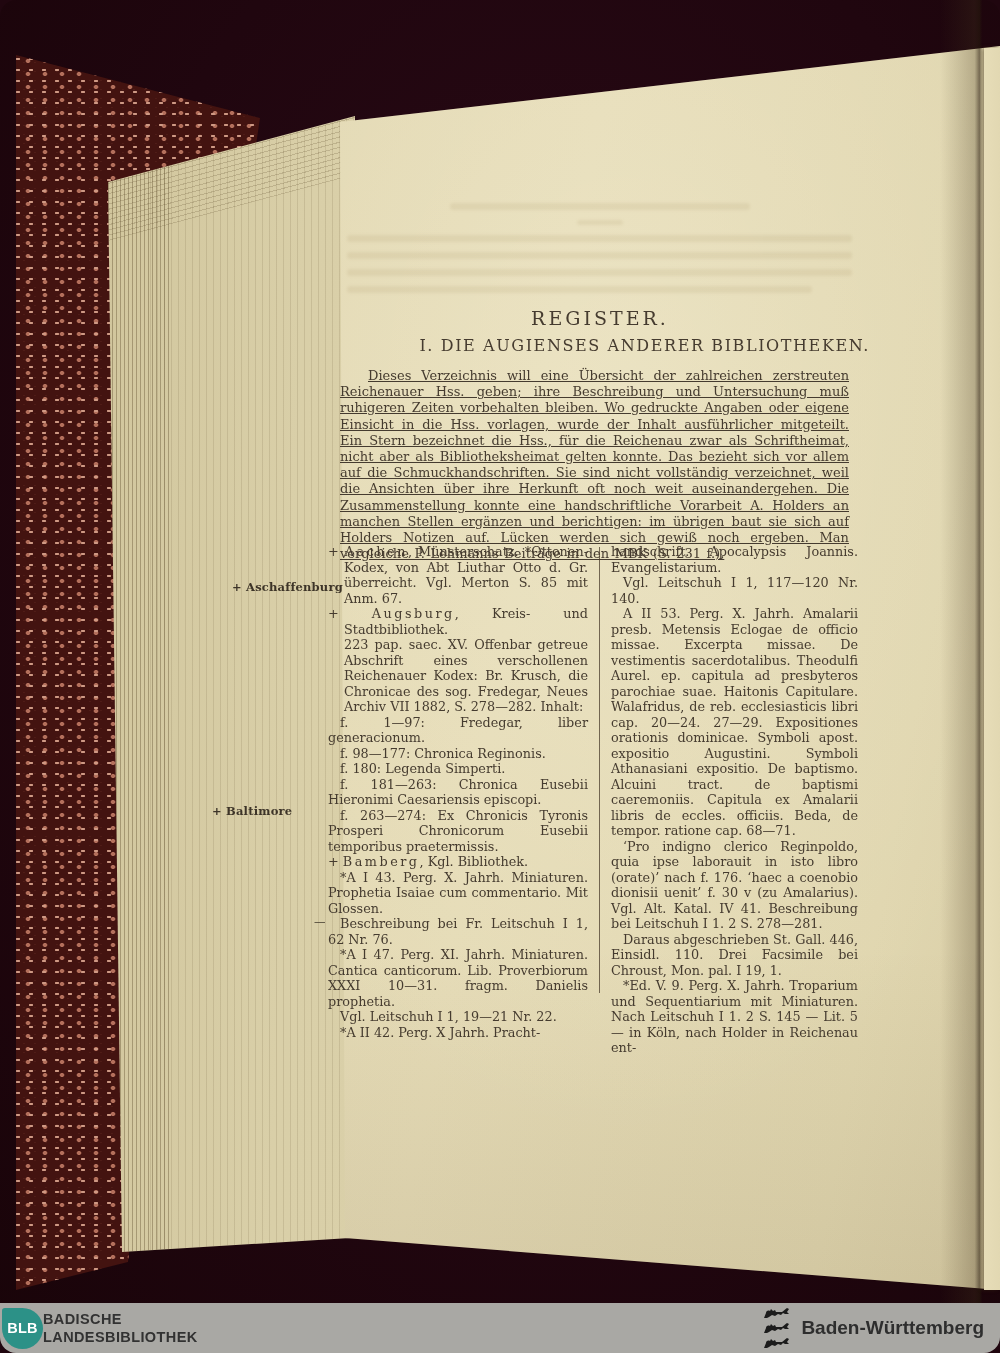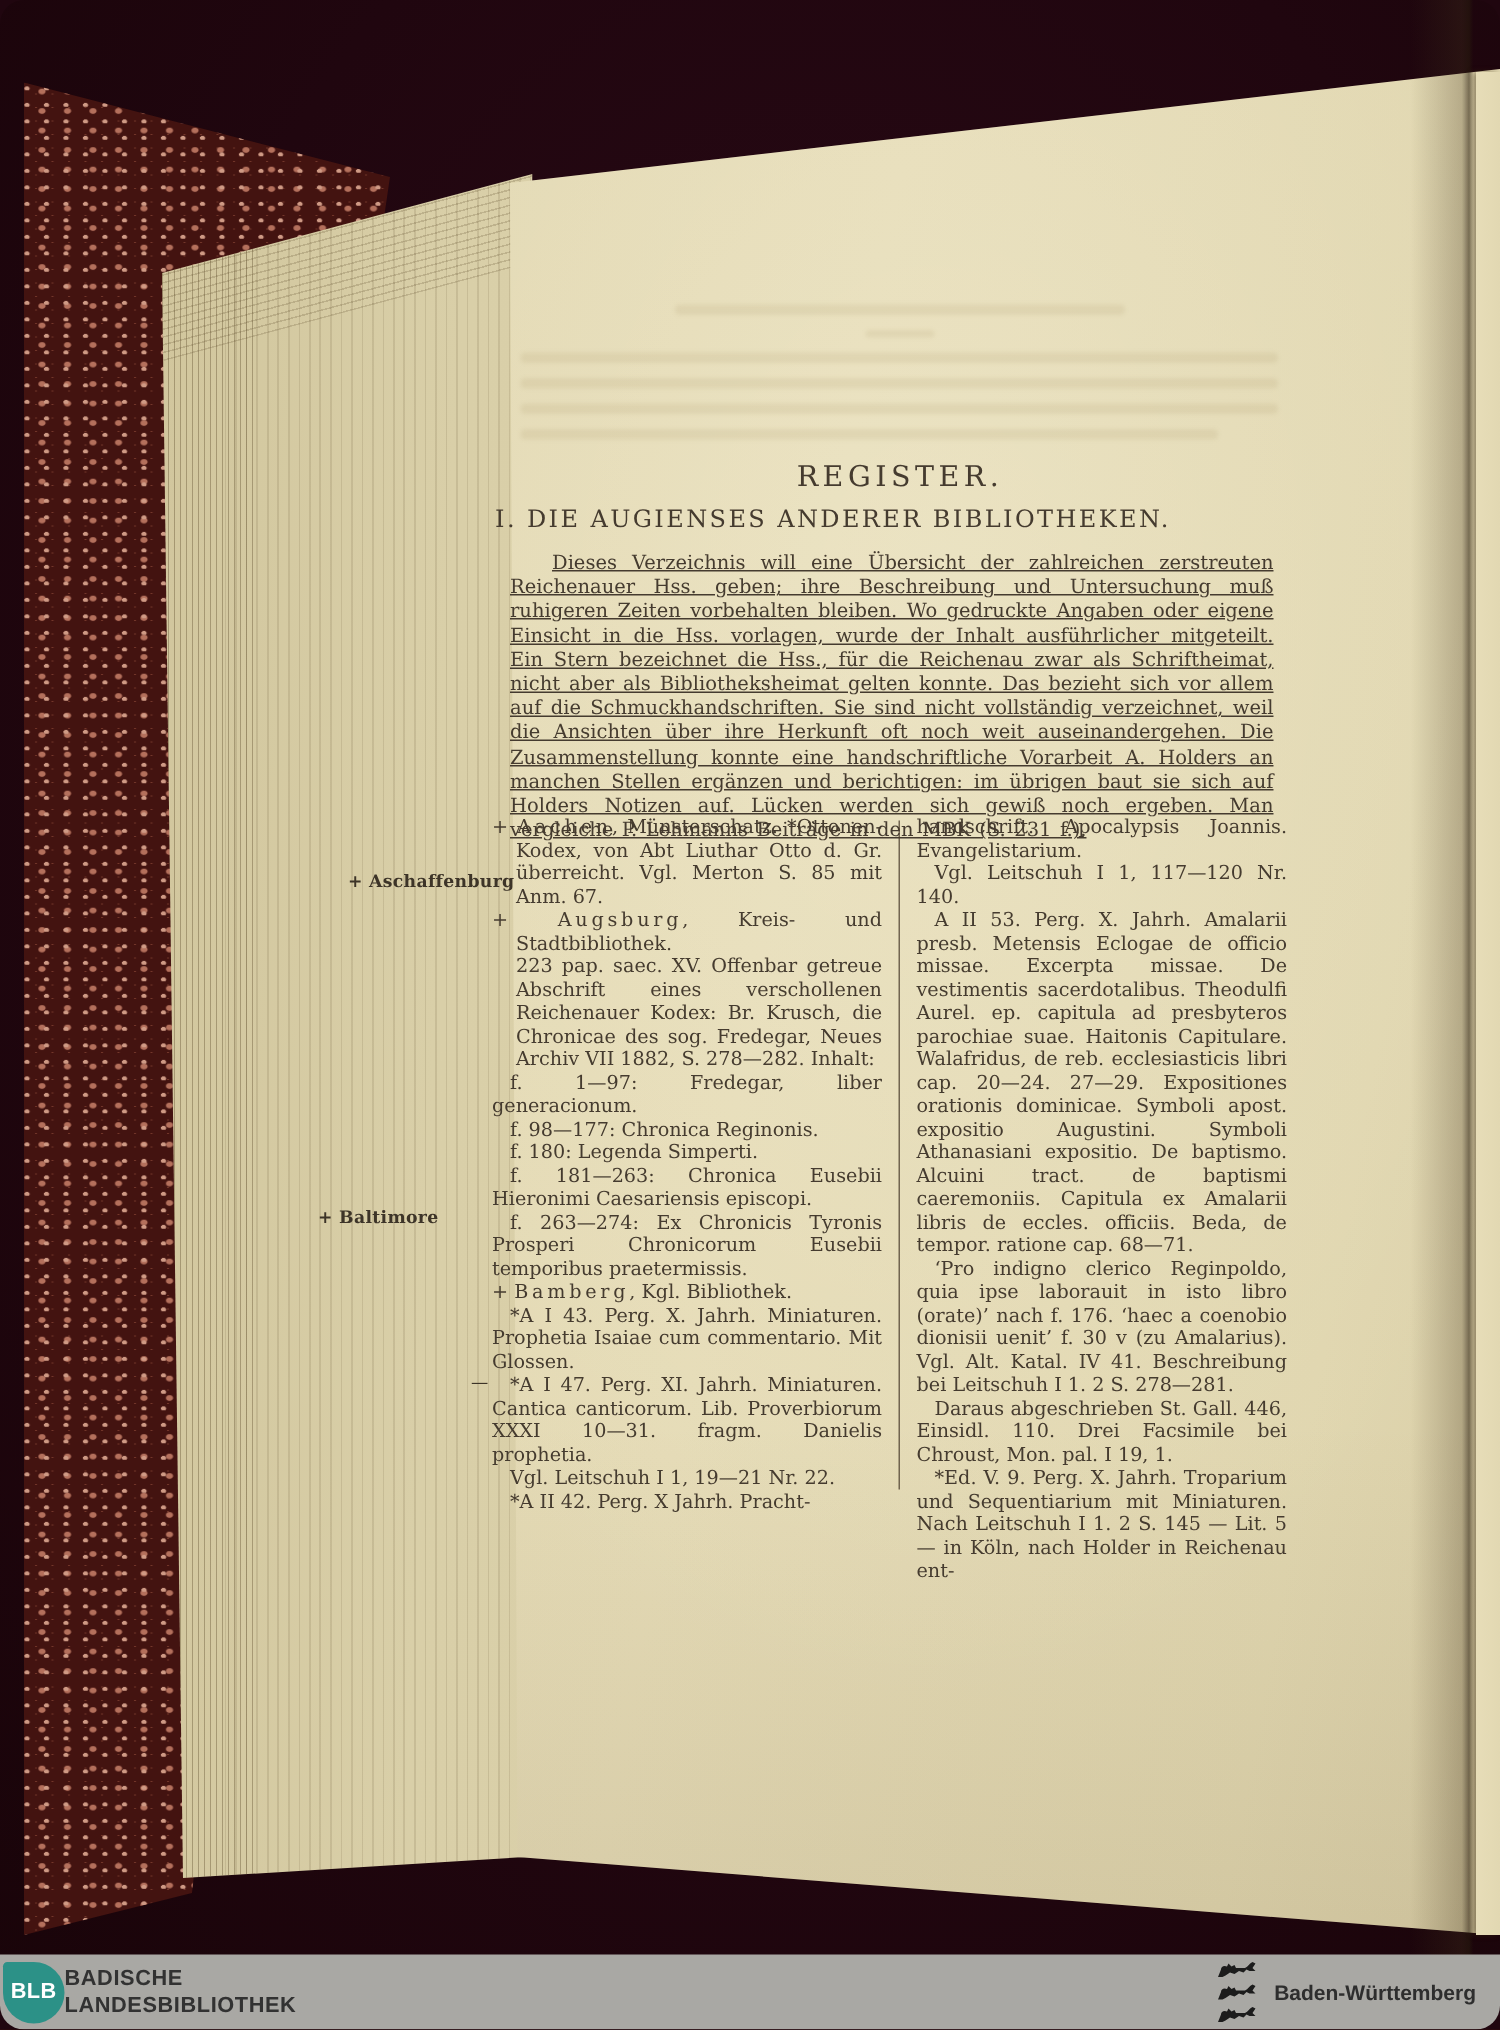--- a/index.html
+++ b/index.html
@@ -38,21 +38,21 @@
         box-shadow:-3px 0 4px rgba(60,45,20,.45);}
   
   .print{position:absolute;left:0;top:0;width:1000px;height:1353px;color:#45493b;
          color:#453b2f;}
   .bleed{position:absolute;left:347px;top:193px;width:505px;height:140px;opacity:.55;}
   .bleed .bl{height:7px;background:rgba(148,128,78,.22);filter:blur(1.4px);border-radius:3px;margin:10px 0;}
   .bleed .c{width:300px;margin-left:auto;margin-right:auto;}
   .bleed .d{width:46px;margin-left:auto;margin-right:auto;height:5px;}
   .title{position:absolute;left:340px;top:307px;width:520px;text-align:center;
          font-size:19px;letter-spacing:3px;font-weight:500;}
-  .subtitle{position:absolute;left:330px;top:336px;width:540px;text-align:left;
+  .subtitle{position:absolute;left:330px;top:336px;width:540px;text-align:right;
          font-size:16px;letter-spacing:1.6px;font-weight:500;}
   .intro{position:absolute;left:340px;top:368px;width:509px;font-size:13px;line-height:16.2px;
          text-align:justify;text-indent:28px;word-spacing:1.5px;text-decoration:underline;}
   .cols{position:absolute;left:328px;top:544px;width:530px;font-size:12.8px;line-height:15.5px;}
   .col-left{position:absolute;left:0;top:0;width:260px;}
   .col-right{position:absolute;left:283px;top:0;width:247px;}
   .col-divider{position:absolute;left:271px;top:3px;width:1px;height:446px;background:rgba(74,60,44,.75);}
   .p{text-align:justify;}
   .p.head{padding-left:16px;text-indent:-16px;}
   .p.sub{padding-left:16px;}
@@ -67,21 +67,21 @@
   
   .footer{position:absolute;left:0;bottom:0;width:1000px;height:50px;background:#a9a8a4;
           display:flex;align-items:center;justify-content:space-between;
           font-family:"Liberation Sans","DejaVu Sans",sans-serif;}
   .f-left{display:flex;align-items:center;gap:0;justify-content:center;}
   .blb-logo{width:41px;height:41px;margin-left:2px;background:#2c9187;
             border-radius:3px 52% 52% 52%;display:flex;align-items:center;justify-content:center;
             color:#ffffff;font-weight:bold;font-size:14.5px;letter-spacing:.3px;}
   .lib-name{color:#323232;font-weight:bold;font-size:14.5px;line-height:1.25;letter-spacing:.4px;}
   .f-right{display:flex;align-items:center;gap:10px;margin-right:16px;color:#2e2e2e;
-           font-size:14px;font-weight:600;}
+           font-size:19px;font-weight:600;}
   .lions{display:block;}
 </style>
 </head>
 <body>
 
 <div class="scene">
 
   <div class="cover"></div>
 
   <div class="stack">
@@ -120,20 +120,21 @@
           <div class="p head"><span class="marker">+ </span><span class="ename">Aachen</span>, Münsterschatz. *Ottonen-Kodex, von Abt Liuthar Otto d. Gr. überreicht. Vgl. Merton S. 85 mit Anm. 67.</div>
           <div class="p head"><span class="marker">+ </span><span class="ename">Augsburg</span>, Kreis- und Stadtbibliothek.</div>
           <div class="p sub">223 pap. saec. XV. Offenbar getreue Abschrift eines verschollenen Reichenauer Kodex: Br. Krusch, die Chronicae des sog. Fredegar, Neues Archiv VII 1882, S. 278—282. Inhalt:</div>
           <div class="p para">f. 1—97: Fredegar, liber generacionum.</div>
           <div class="p para">f. 98—177: Chronica Reginonis.</div>
           <div class="p para">f. 180: Legenda Simperti.</div>
           <div class="p para">f. 181—263: Chronica Eusebii Hieronimi Caesariensis episcopi.</div>
           <div class="p para">f. 263—274: Ex Chronicis Tyronis Prosperi Chronicorum Eusebii temporibus praetermissis.</div>
           <div class="p head"><span class="marker">+ </span><span class="ename">Bamberg</span>, Kgl. Bibliothek.</div>
           <div class="p para">*A I 43. Perg. X. Jahrh. Miniaturen. Prophetia Isaiae cum commentario. Mit Glossen.</div>
+          <div class="p para">Beschreibung bei Fr. Leitschuh I 1, 62 Nr. 76.</div>
           <div class="p para">*A I 47. Perg. XI. Jahrh. Miniaturen. Cantica canticorum. Lib. Proverbiorum XXXI 10—31. fragm. Danielis prophetia.</div>
           <div class="p para">Vgl. Leitschuh I 1, 19—21 Nr. 22.</div>
           <div class="p para">*A II 42. Perg. X Jahrh. Pracht-</div>
         </div>
       <div class="col-divider"></div>
       <div class="col-right">
           <div class="p plain">handschrift. Apocalypsis Joannis. Evangelistarium.</div>
           <div class="p para">Vgl. Leitschuh I 1, 117—120 Nr. 140.</div>
           <div class="p para">A II 53. Perg. X. Jahrh. Amalarii presb. Metensis Eclogae de officio missae. Excerpta missae. De vestimentis sacerdotalibus. Theodulfi Aurel. ep. capitula ad presbyteros parochiae suae. Haitonis Capitulare. Walafridus, de reb. ecclesiasticis libri cap. 20—24. 27—29. Expositiones orationis dominicae. Symboli apost. expositio Augustini. Symboli Athanasiani expositio. De baptismo. Alcuini tract. de baptismi caeremoniis. Capitula ex Amalarii libris de eccles. officiis. Beda, de tempor. ratione cap. 68—71.</div>
           <div class="p para">‘Pro indigno clerico Reginpoldo, quia ipse laborauit in isto libro (orate)’ nach f. 176. ‘haec a coenobio dionisii uenit’ f. 30 v (zu Amalarius). Vgl. Alt. Katal. IV 41. Beschreibung bei Leitschuh I 1. 2 S. 278—281.</div>

